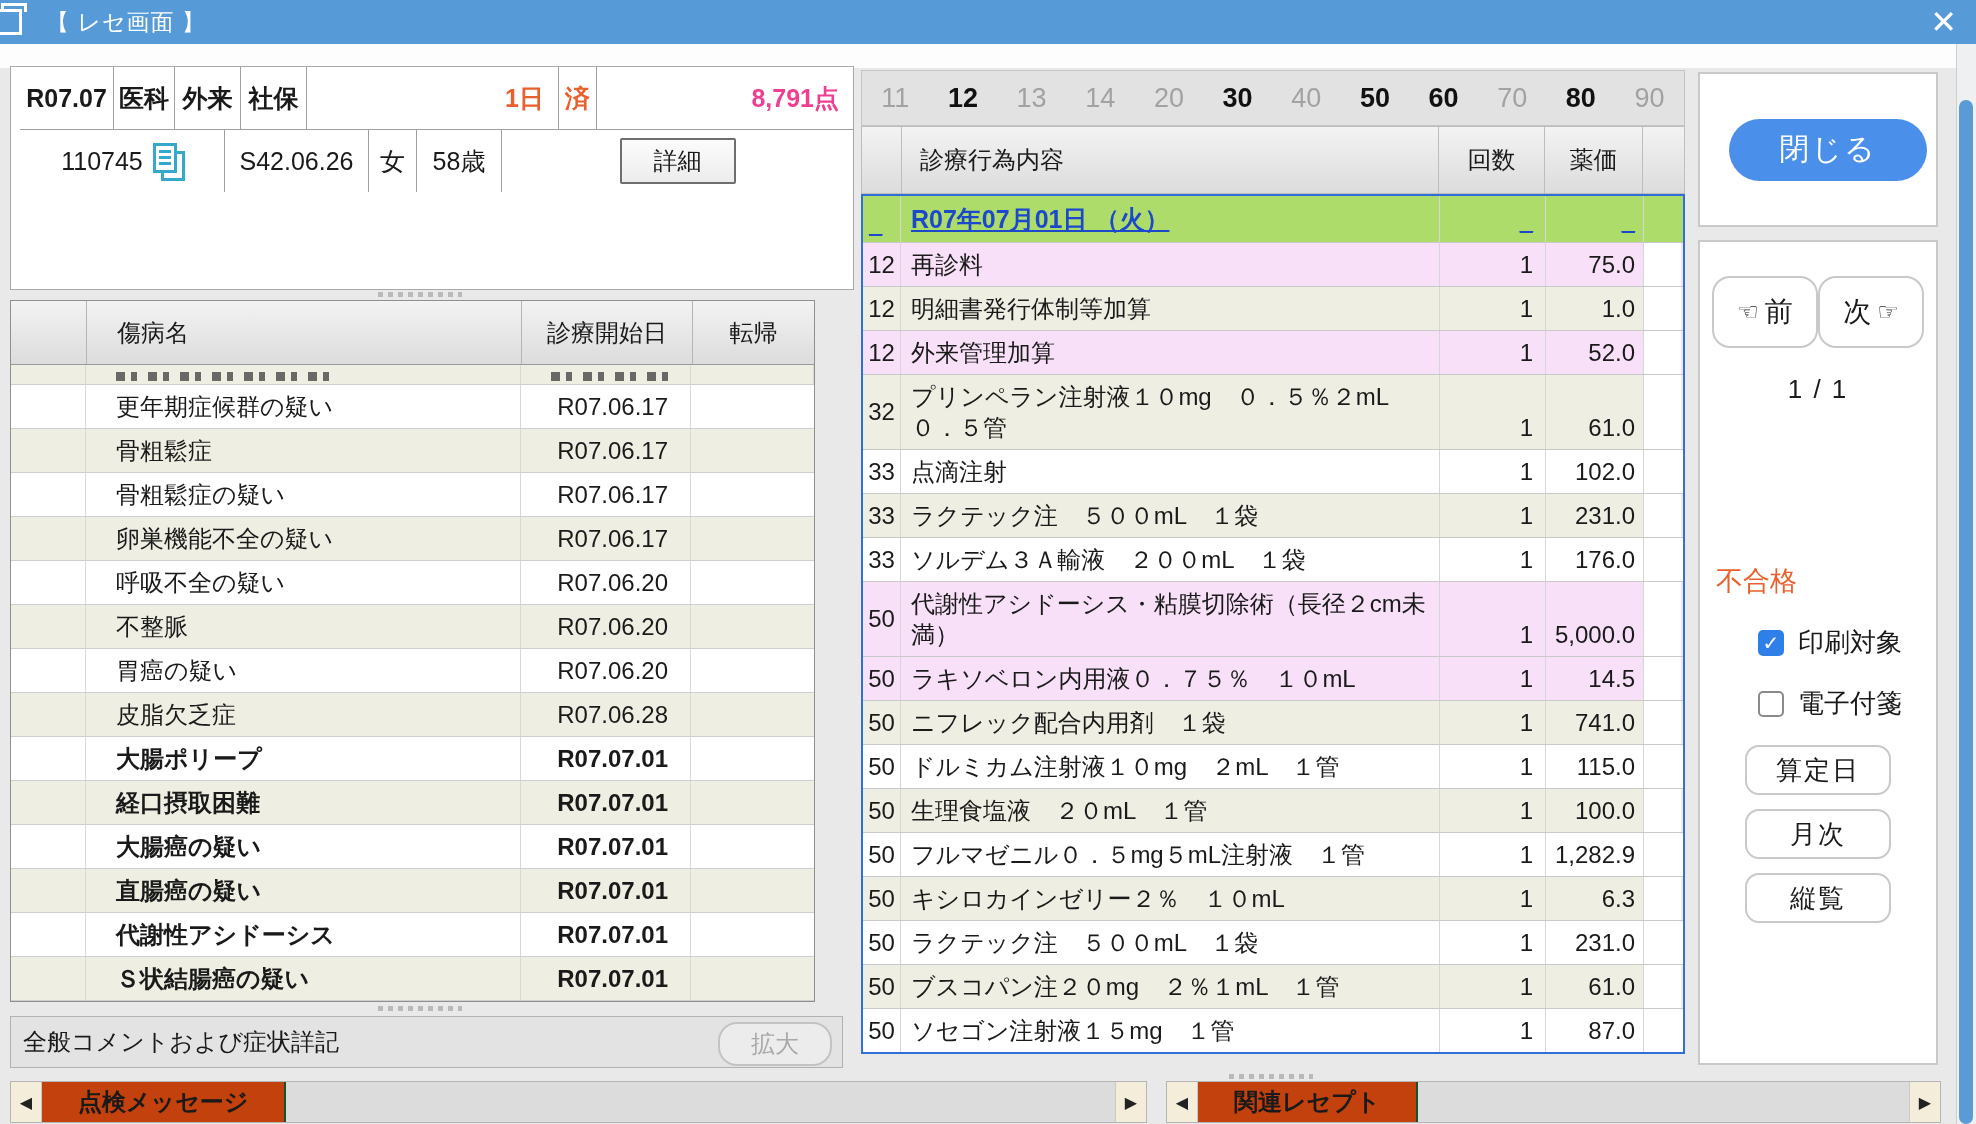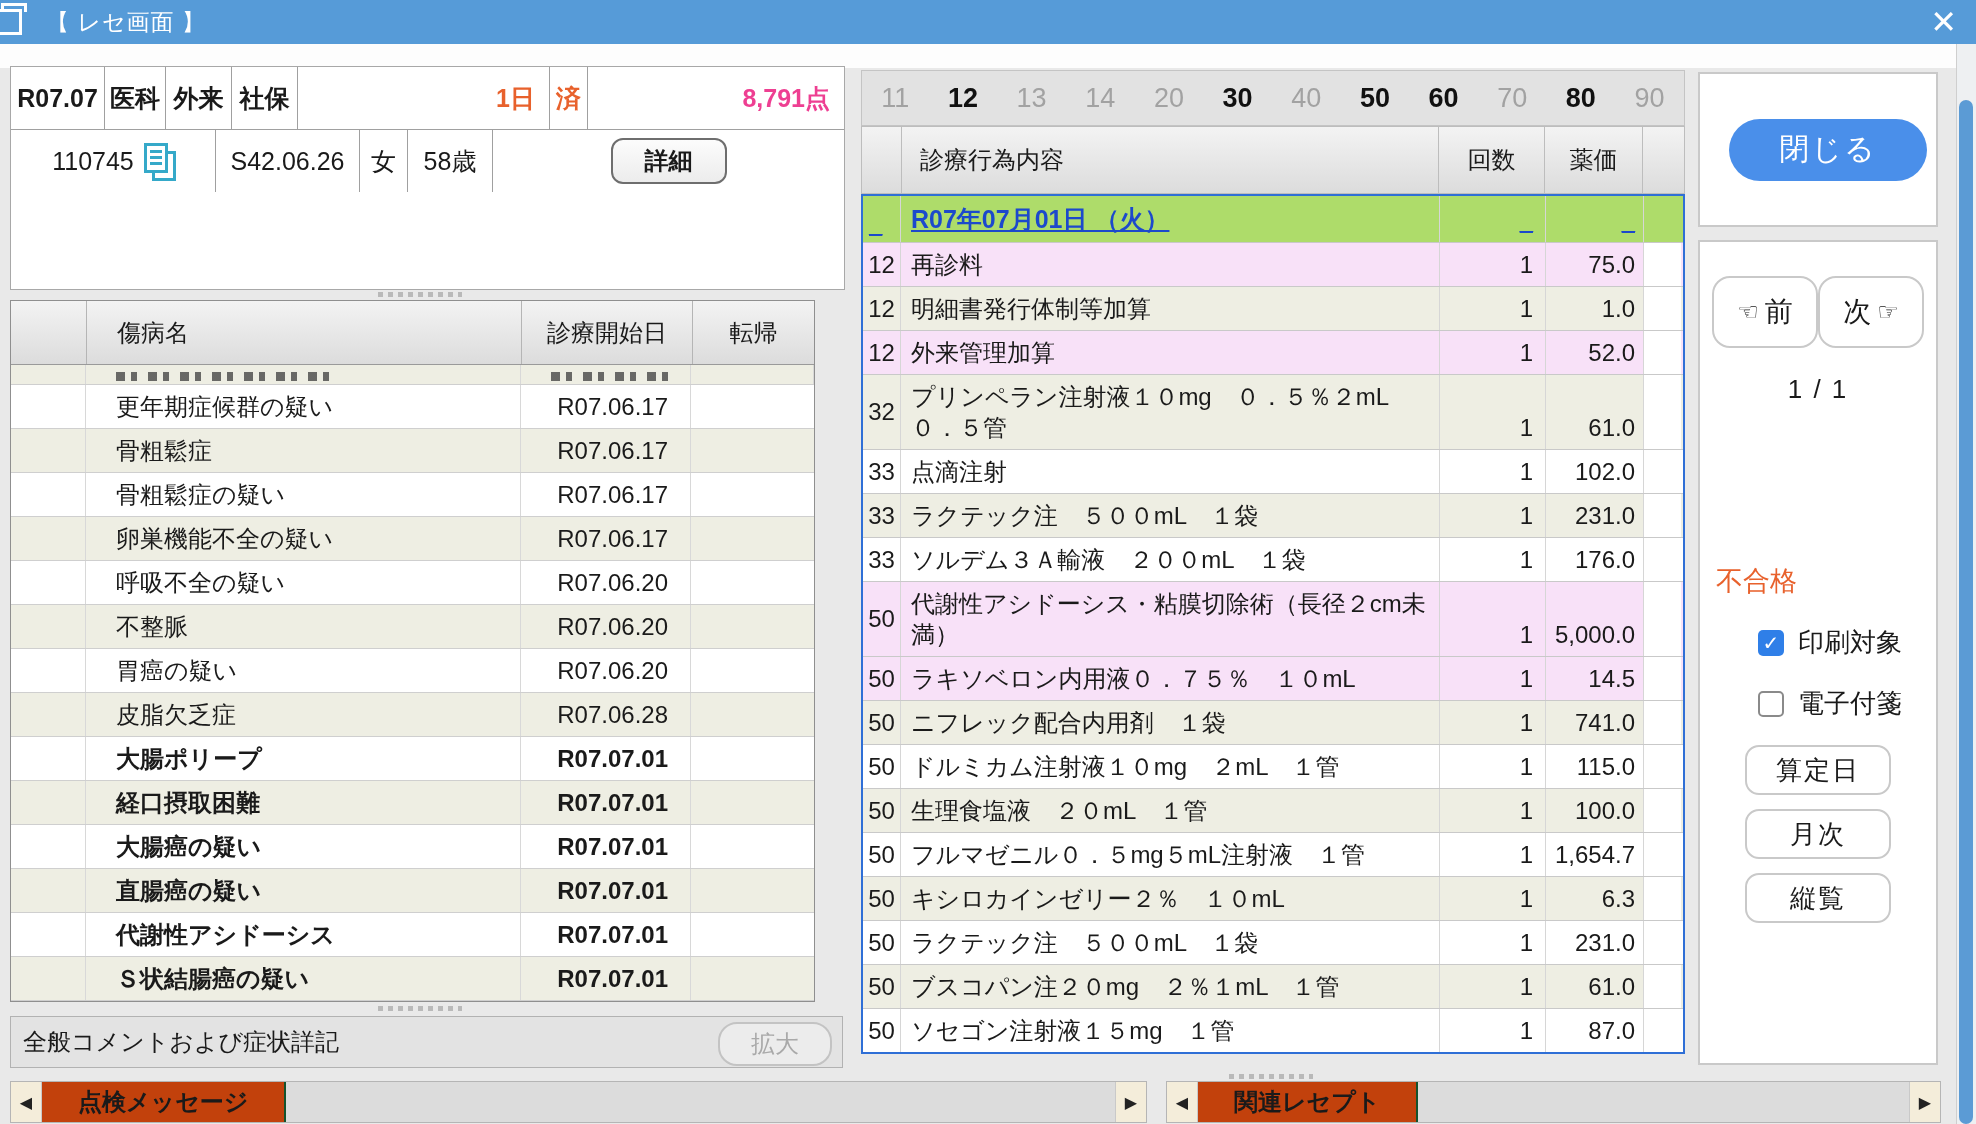--- a/index.html
+++ b/index.html
@@ -11,36 +11,36 @@
   }
   
   .titlebar{position:absolute;left:0;top:0;width:1976px;height:44px;background:#569bd8;color:#fff;
     display:flex;align-items:center;font-size:23px;letter-spacing:1px;}
   .win-icon{width:24px;height:20px;border:3px solid #fff;margin-left:-8px;margin-right:24px;background:#569bd8;position:relative;}
   .win-icon:after{content:"";position:absolute;left:6px;top:-9px;width:20px;height:6px;border:3px solid #fff;border-bottom:none;}
   .close-x{position:absolute;right:18px;top:2px;font-size:32px;font-weight:bold;cursor:pointer;line-height:40px;}
   .white-strip{position:absolute;left:0;top:44px;width:1976px;height:24px;background:#fdfdfd;}
 
   
-  .info-box{position:absolute;left:10px;top:66px;width:833px;height:222px;background:#fff;border:1px solid #a8a8a8;}
+  .info-box{position:absolute;left:10px;top:66px;width:833px;height:222px;background:#fff;border:1px solid #a8a8a8;padding-left:9px;}
   .info-row{display:flex;height:62px;border-bottom:1px solid #a0a0a0;}
   .info-row:last-child{border-bottom:none;}
   .ic{border-right:1px solid #a0a0a0;display:flex;align-items:center;justify-content:center;font-size:25px;}
   .ic:last-child{border-right:none;}
   .b{font-weight:bold;}
   .orange{color:#e8612c;font-weight:bold;}
   .pink-pts{color:#ee3f92;font-weight:bold;}
   .right-al{justify-content:flex-end;padding-right:14px;}
   .doc-icon{width:30px;height:36px;position:relative;margin-left:10px;flex:0 0 auto;}
   .doc-icon .pg{position:absolute;background:#fff;border:3px solid #35a9c9;width:18px;height:24px;}
   .doc-icon .pg.back{left:8px;top:8px;}
   .doc-icon .pg.front{left:0;top:0;}
   .doc-icon .pg.front:before{content:"";position:absolute;left:3px;top:4px;width:12px;height:3px;background:#35a9c9;box-shadow:0 6px 0 #35a9c9,0 12px 0 #35a9c9;}
-  .detail-btn{width:112px;height:42px;border:2px solid #6e6e6e;border-radius:12px;background:linear-gradient(#fcfcfc,#ececec);
-    font-size:24px;font-weight:bold;display:flex;align-items:center;justify-content:center;cursor:pointer;text-align:right;}
+  .detail-btn{width:112px;height:42px;border:2px solid #6e6e6e;border-radius:2px;background:linear-gradient(#fcfcfc,#ececec);
+    font-size:24px;font-weight:normal;display:flex;align-items:center;justify-content:center;cursor:pointer;text-align:right;}
 
   
   .dots{position:absolute;width:84px;height:5px;background:repeating-linear-gradient(90deg,#b9b9b9 0 5px,transparent 5px 10px);}
 
   
   .disease-table{position:absolute;left:10px;top:300px;width:803px;border:1px solid #8f8f8f;background:#fff;}
   .d-header{display:flex;height:63px;background:linear-gradient(#f3f3f3,#dcdcdc);border-bottom:1px solid #9a9a9a;font-size:24px;}
   .d-header>div{display:flex;align-items:center;border-right:1px solid #b5b5b5;}
   .d-header>div:last-child{border-right:none;}
   .dh-gut{width:75px;}
@@ -410,21 +410,21 @@
       <div class="c-code">50</div>
       <div class="c-text">生理食塩液　２０mL　１管</div>
       <div class="c-count">1</div>
       <div class="c-price">100.0</div>
       <div class="c-gut"></div>
     </div>
     <div class="trow tone-white">
       <div class="c-code">50</div>
       <div class="c-text">フルマゼニル０．５mg５mL注射液　１管</div>
       <div class="c-count">1</div>
-      <div class="c-price">1,654.7</div>
+      <div class="c-price">1,282.9</div>
       <div class="c-gut"></div>
     </div>
     <div class="trow tone-beige">
       <div class="c-code">50</div>
       <div class="c-text">キシロカインゼリー２％　１０mL</div>
       <div class="c-count">1</div>
       <div class="c-price">6.3</div>
       <div class="c-gut"></div>
     </div>
     <div class="trow tone-white">

